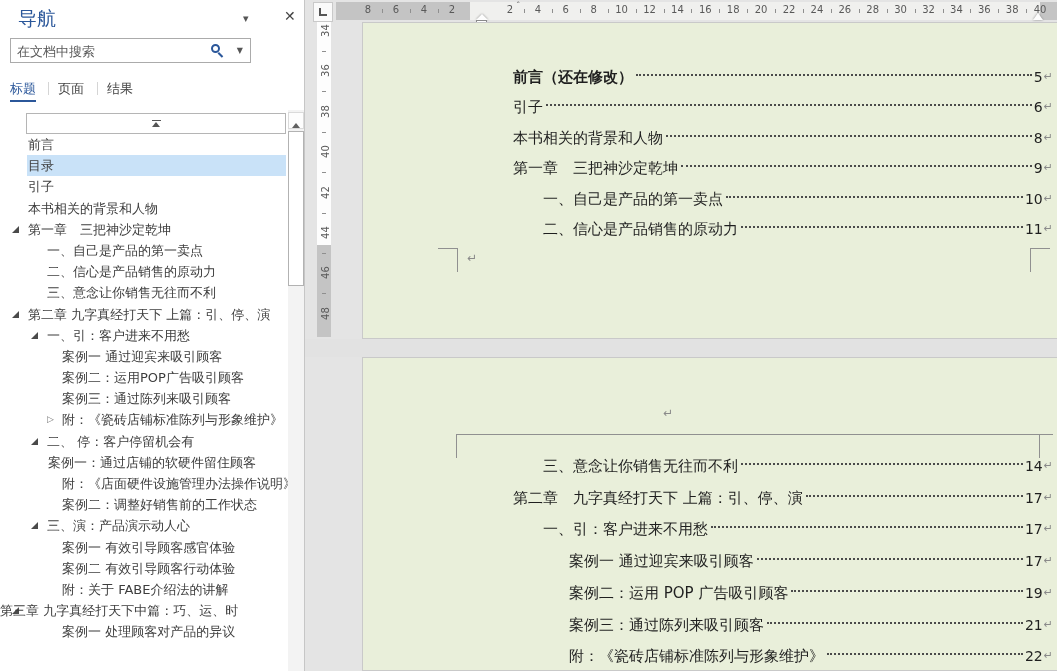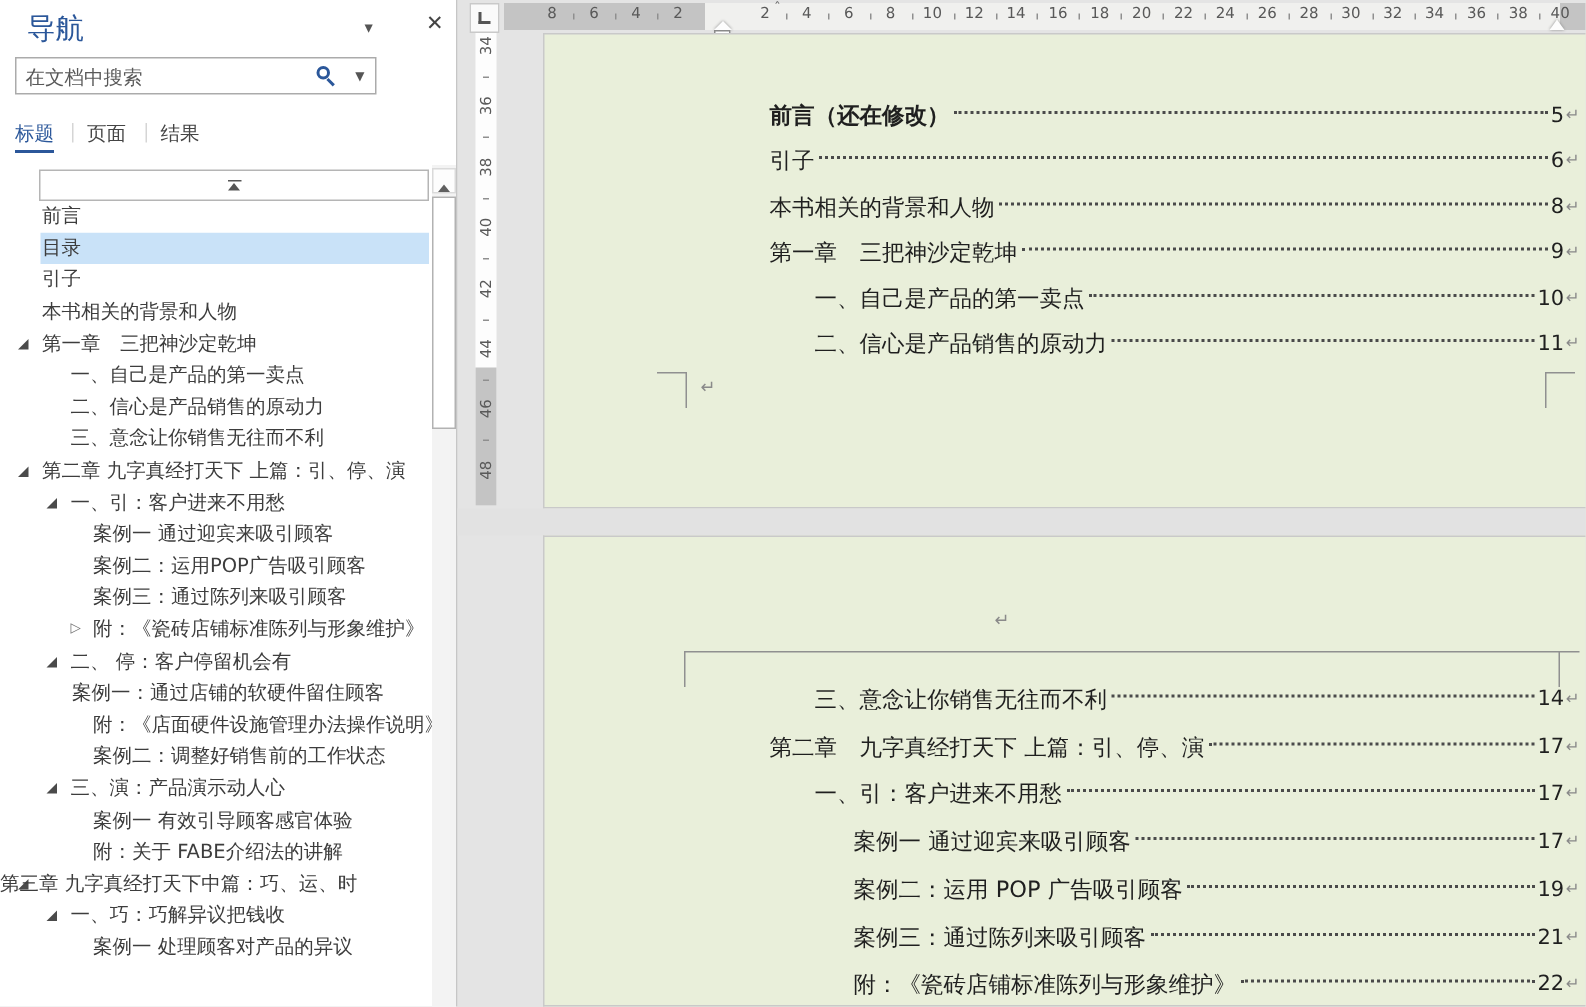--- a/index.html
+++ b/index.html
@@ -107,23 +107,23 @@
       <div class="nav-item"><span class="txt" style="margin-left: 62px;">案例一 通过迎宾来吸引顾客</span></div>
       <div class="nav-item"><span class="txt" style="margin-left: 62px;">案例二：运用POP广告吸引顾客</span></div>
       <div class="nav-item"><span class="txt" style="margin-left: 62px;">案例三：通过陈列来吸引顾客</span></div>
       <div class="nav-item"><span class="tri-col" style="left: 47px;">▷</span><span class="txt" style="margin-left: 62px;">附：《瓷砖店铺标准陈列与形象维护》</span></div>
       <div class="nav-item"><span class="tri-exp" style="left: 31px;"></span><span class="txt" style="margin-left: 47px;">二、 停：客户停留机会有</span></div>
       <div class="nav-item"><span class="txt" style="margin-left: 48px;">案例一：通过店铺的软硬件留住顾客</span></div>
       <div class="nav-item"><span class="txt" style="margin-left: 62px;">附：《店面硬件设施管理办法操作说明》</span></div>
       <div class="nav-item"><span class="txt" style="margin-left: 62px;">案例二：调整好销售前的工作状态</span></div>
       <div class="nav-item"><span class="tri-exp" style="left: 31px;"></span><span class="txt" style="margin-left: 47px;">三、演：产品演示动人心</span></div>
       <div class="nav-item"><span class="txt" style="margin-left: 62px;">案例一 有效引导顾客感官体验</span></div>
+      <div class="nav-item"><span class="txt" style="margin-left: 62px;">案例二 有效引导顾客行动体验</span></div>
       <div class="nav-item"><span class="txt" style="margin-left: 62px;">附：关于 FABE介绍法的讲解</span></div>
       <div class="nav-item"><span class="tri-exp" style="left: 12px;"></span><span class="txt" style="">第三章 九字真经打天下中篇：巧、运、时</span></div>
-      <div class="nav-item"><span class="tri-exp" style="left: 31px;"></span><span class="txt" style="margin-left: 47px;">一、巧：巧解异议把钱收</span></div>
       <div class="nav-item"><span class="txt" style="margin-left: 62px;">案例一 处理顾客对产品的异议</span></div>
     </div>
 
   <div id="nav-scrollbar">
     <div id="nav-scroll-up"><span class="tri"></span></div>
     <div id="nav-scroll-thumb"></div>
   </div>
 </div>
 
 <div id="tab-selector">

